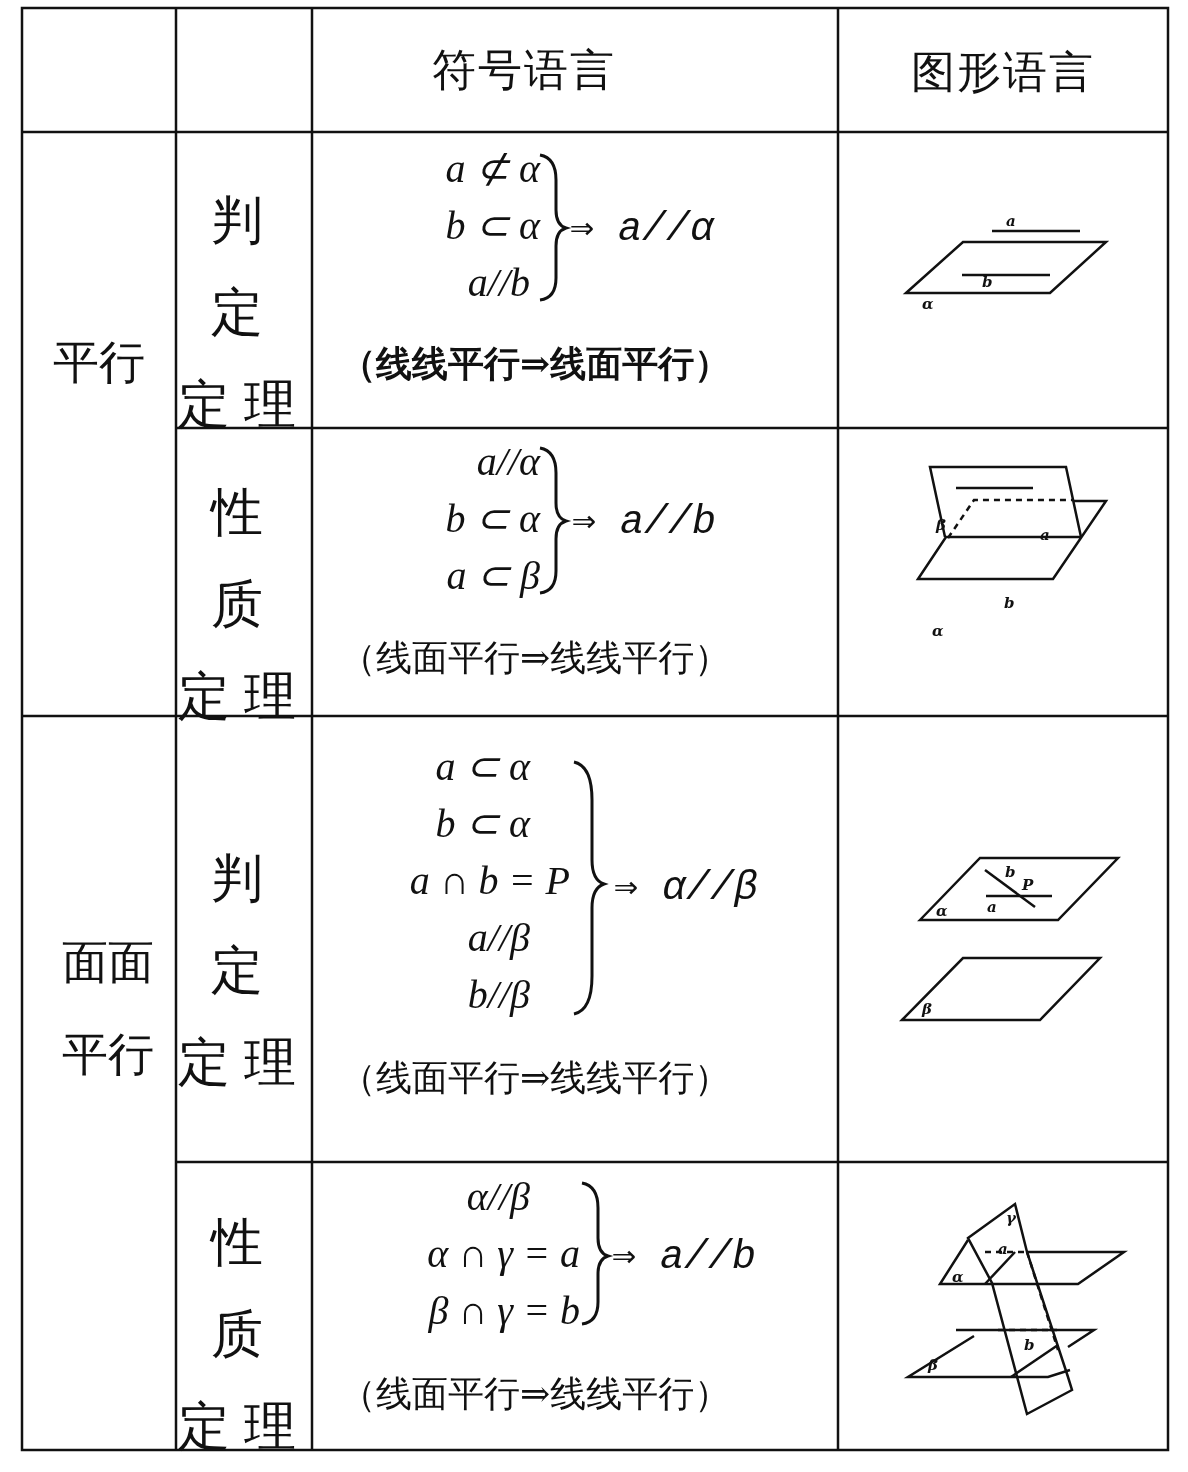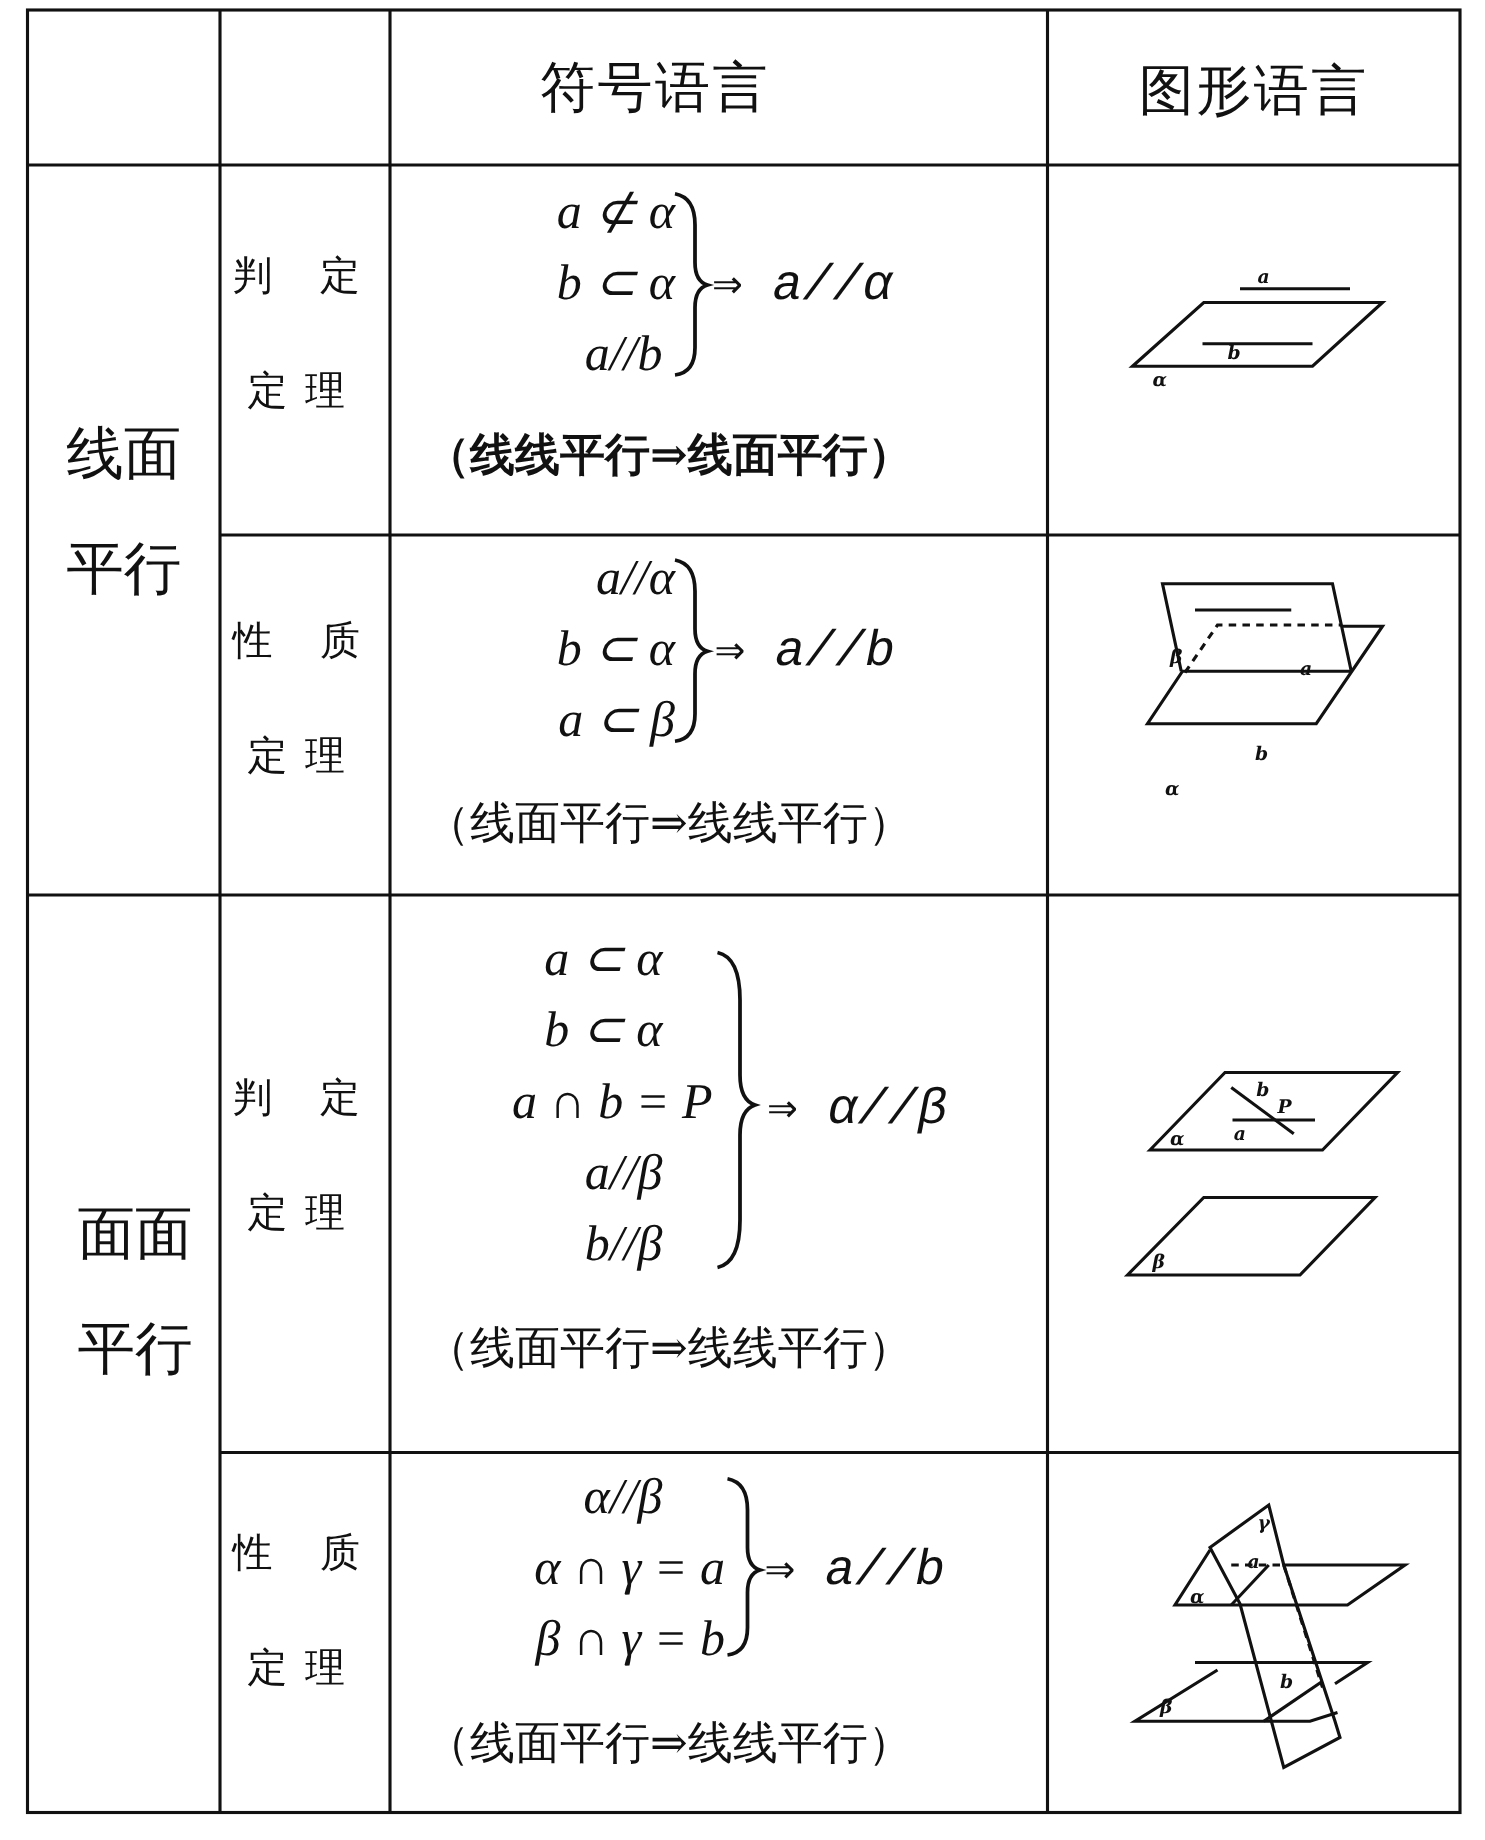--- a/index.html
+++ b/index.html
@@ -1,21 +1,21 @@
 <!DOCTYPE html>
 <html><head>
 <meta charset="utf-8">
 <style>
   html, body { margin:0; padding:0; background:#ffffff; }
   body { width:1188px; height:1472px; position:relative; overflow:hidden;
          font-family: "DejaVu Serif", "Liberation Serif", serif; color:#111; }
   .cell { position:absolute; box-sizing:border-box; }
   .hdr { font-size:44px; display:flex; align-items:center; justify-content:center; letter-spacing:2px; }
   .cat { font-size:46px; line-height:92px; text-align:center; }
-  .thm { font-size:32px; line-height:92px; text-align:center; letter-spacing:14px; }
+  .thm { font-size:52px; line-height:92px; text-align:center; letter-spacing:14px; }
   .math { position:absolute; font-family: "DejaVu Serif", serif; font-style:italic; font-size:40px; }
   .mline { position:absolute; white-space:nowrap; text-align:right;font-family:Liberation Serif, serif; }
   .concl { position:absolute; white-space:nowrap; font-style:italic; font-size:40px;font-family:Liberation Mono, monospace; }
   .note { position:absolute; font-size:36px; white-space:nowrap; font-style:normal; }
   svg.lines { position:absolute; left:0; top:0; }
 </style>
 </head>
 <body>
 
 <svg class="lines" width="1188" height="1472">
@@ -28,24 +28,23 @@
     <line x1="176" y1="428" x2="1168" y2="428"></line>
     <line x1="22" y1="716" x2="1168" y2="716"></line>
     <line x1="176" y1="1162" x2="1168" y2="1162"></line>
   </g>
 </svg>
 
 <div class="cell hdr" style="left:312px;top:8px;width:424px;height:124px;">符号语言</div>
 <div class="cell hdr" style="left:838px;top:8px;width:330px;height:128px;">图形语言</div>
 
 <div class="cell cat" style="left:22px;top:316px;width:154px;">
-  <div>线面</div>
   <div>平行</div>
 </div>
-<div class="cell cat" style="left:22px;top:940px;width:172px;text-align:center;">
+<div class="cell cat" style="left:22px;top:916px;width:172px;text-align:center;">
   <div>面面</div>
   <div>平行</div>
 </div>
 
 <div class="cell thm" style="left:176px;top:174px;width:136px;">
   <div>判 定</div>
   <div>定理</div>
 </div>
 <div class="cell thm" style="left:176px;top:466px;width:136px;">
   <div>性 质</div>

